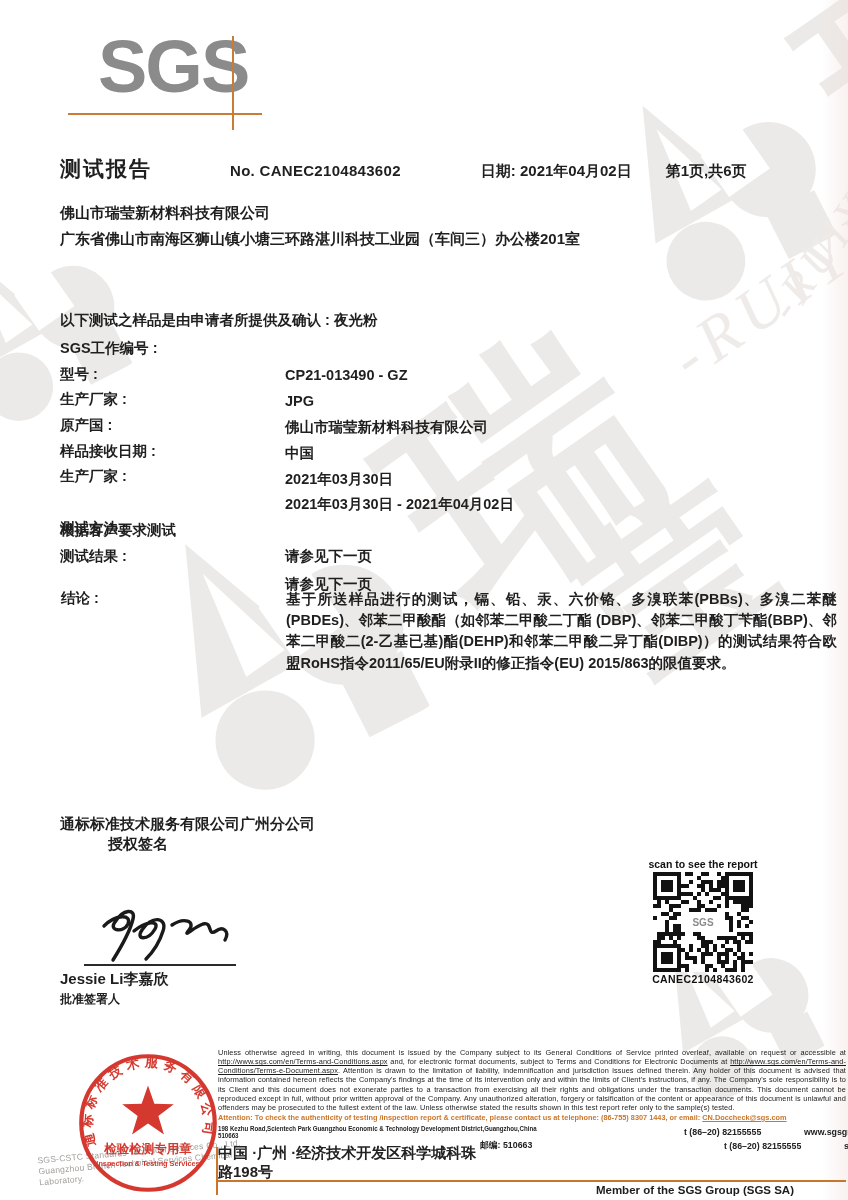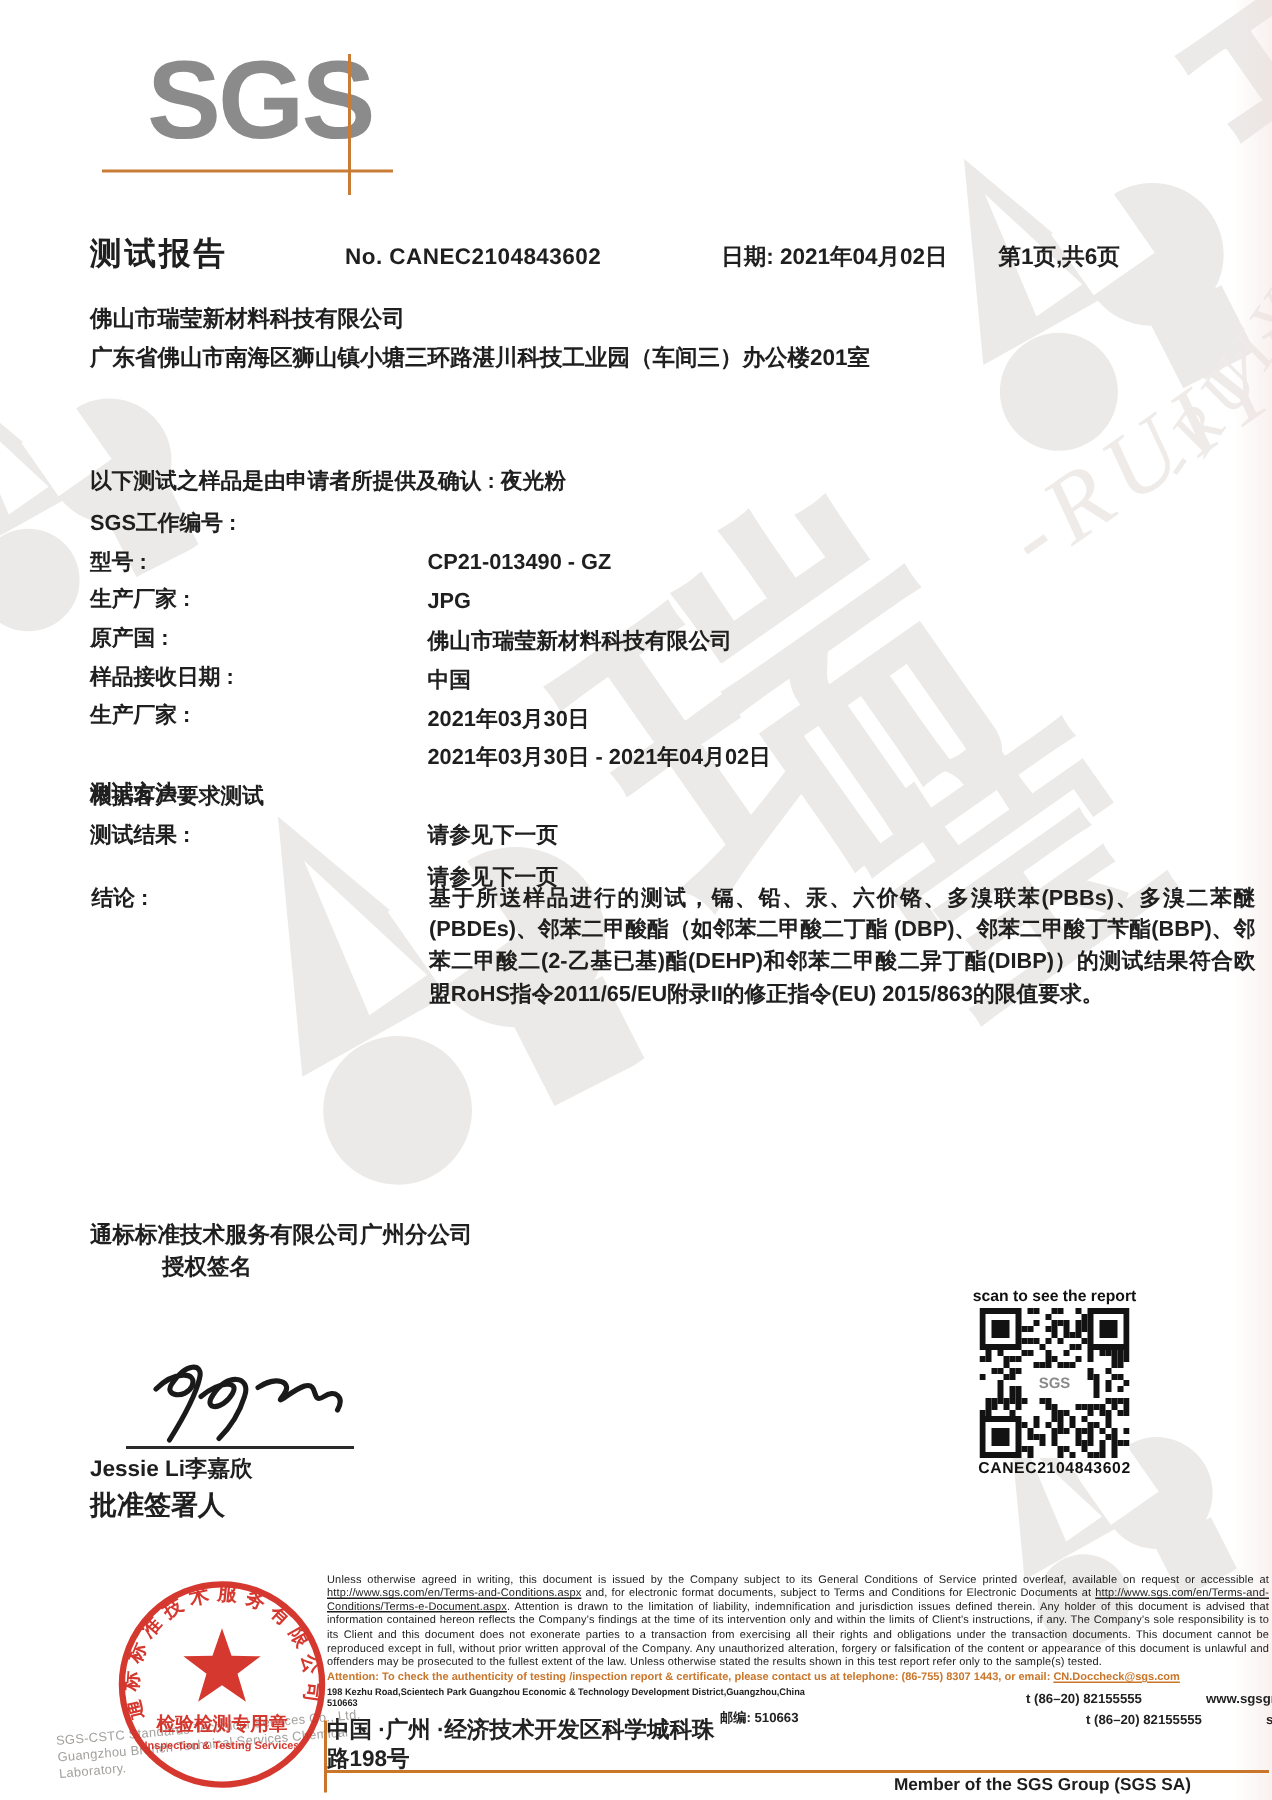--- a/index.html
+++ b/index.html
@@ -45,21 +45,21 @@
   .conclusion { position:absolute; left:61px; top:568px; width:776px; display:flex;margin-top:21px; }
   .conclusion .field-label { width:225px; }
   .conclusion-text { width:551px; font-size:14.5px; font-weight:600; line-height:21.2px; text-align:justify; }
 
   .sig-block { position:absolute; left:60px; top:812px; width:420px; }
   .sig-company { font-size:15px; font-weight:600; line-height:23px; }
   .sig-auth { font-size:15px; font-weight:600;margin-left:48px; }
   .sig-script { position:absolute; left:28px; top:88px; }
   .sig-underline { position:absolute; left:24px; top:152px; width:152px; height:2px; background:#2a2a2a; }
   .sig-name { position:absolute; left:0; top:158px; font-size:15px; font-weight:600; }
-  .sig-title { position:absolute; left:0; top:179px; font-size:18px; font-weight:600; }
+  .sig-title { position:absolute; left:0; top:179px; font-size:12px; font-weight:600; }
 
   .qr-block { position:absolute; left:648px; top:858px; width:110px; text-align:center; }
   .qr-hint { font-size:10.5px; font-weight:600; color:#111; margin-bottom:2px; white-space:nowrap; }
   .qr-box { width:100px; height:100px; margin:0 auto; background:#fff; }
   .qr-code-text { font-size:10.5px; font-weight:600; color:#111; letter-spacing:.4px; margin-top:1px; }
 
   
   .stamp-area { position:absolute; left:30px; top:1048px; width:200px; height:150px; }
   .stamp-en { position:absolute; left:8px; top:98px; width:215px; color:#a3a09d; font-size:8.6px; line-height:11px;
     transform:rotate(-5deg); letter-spacing:.2px; }

